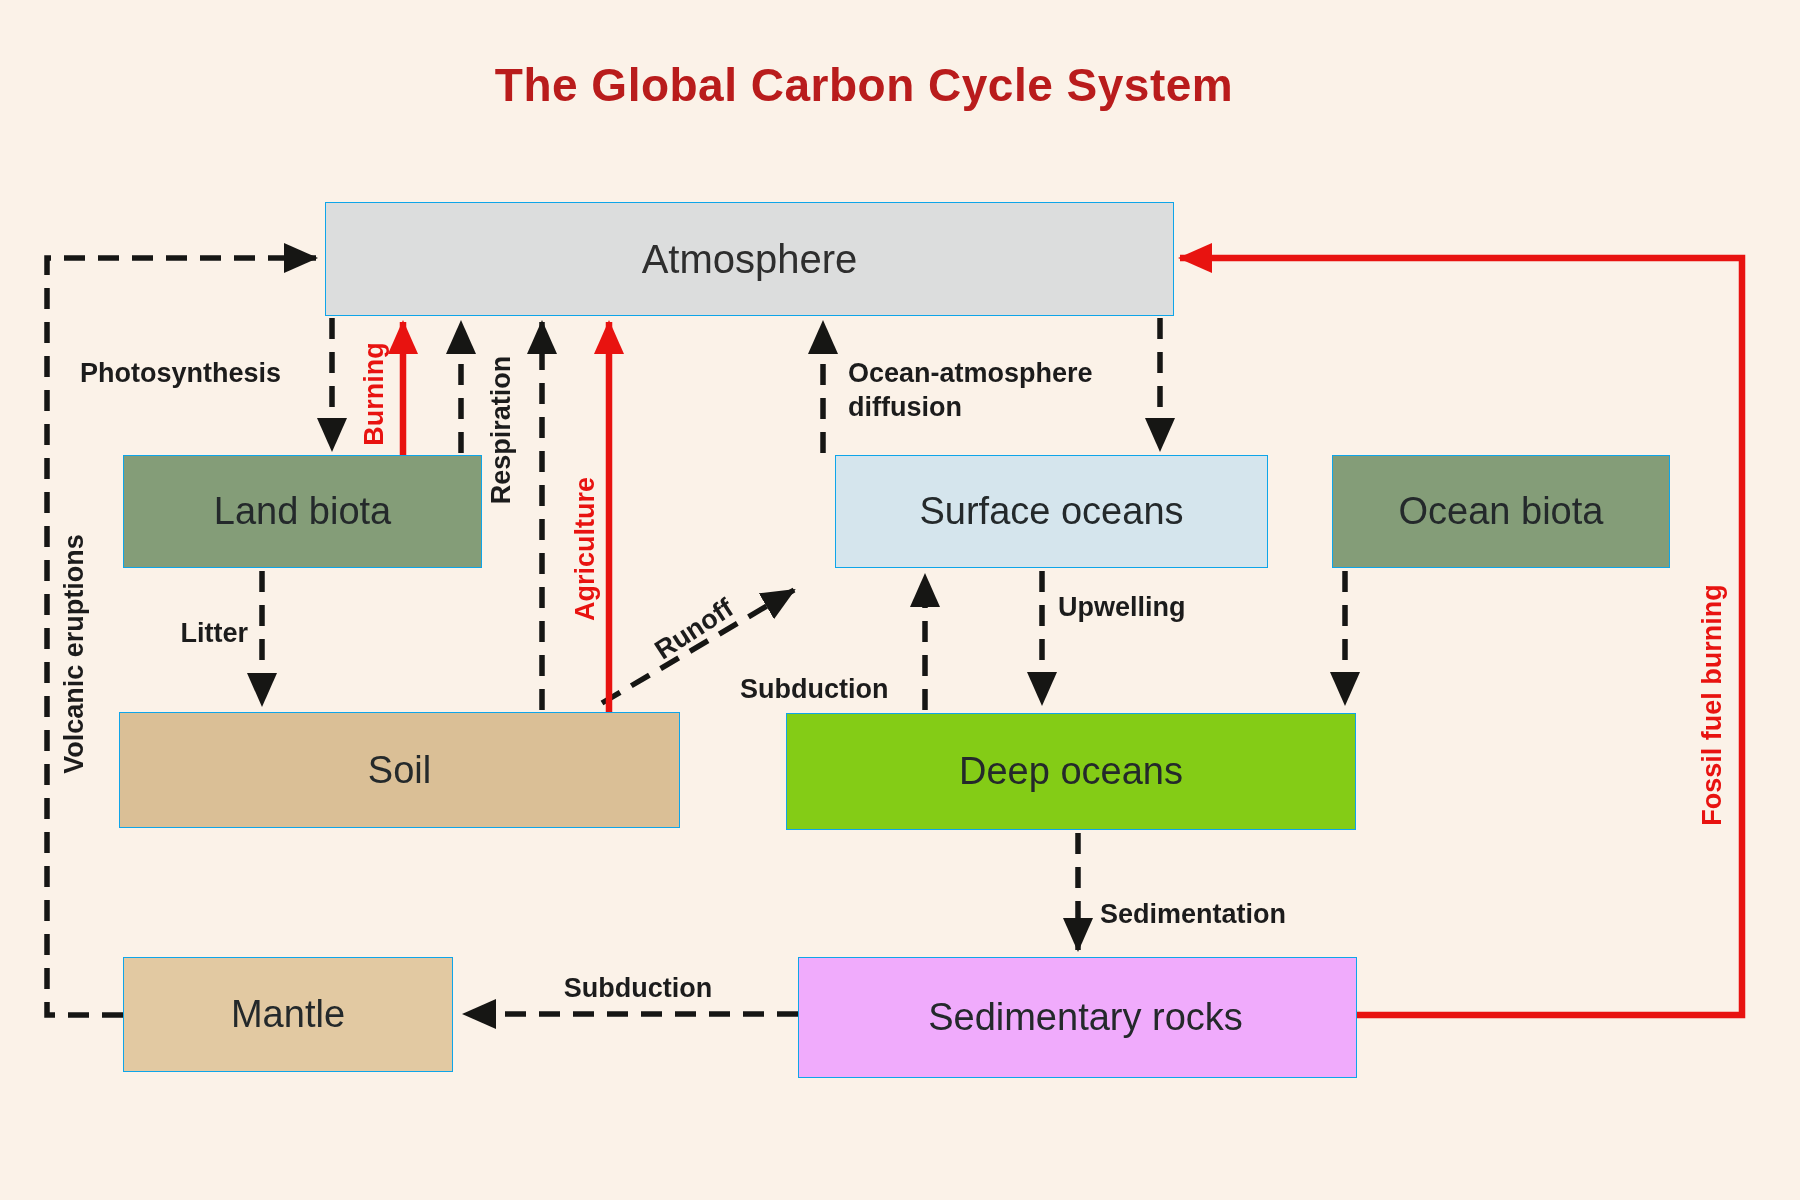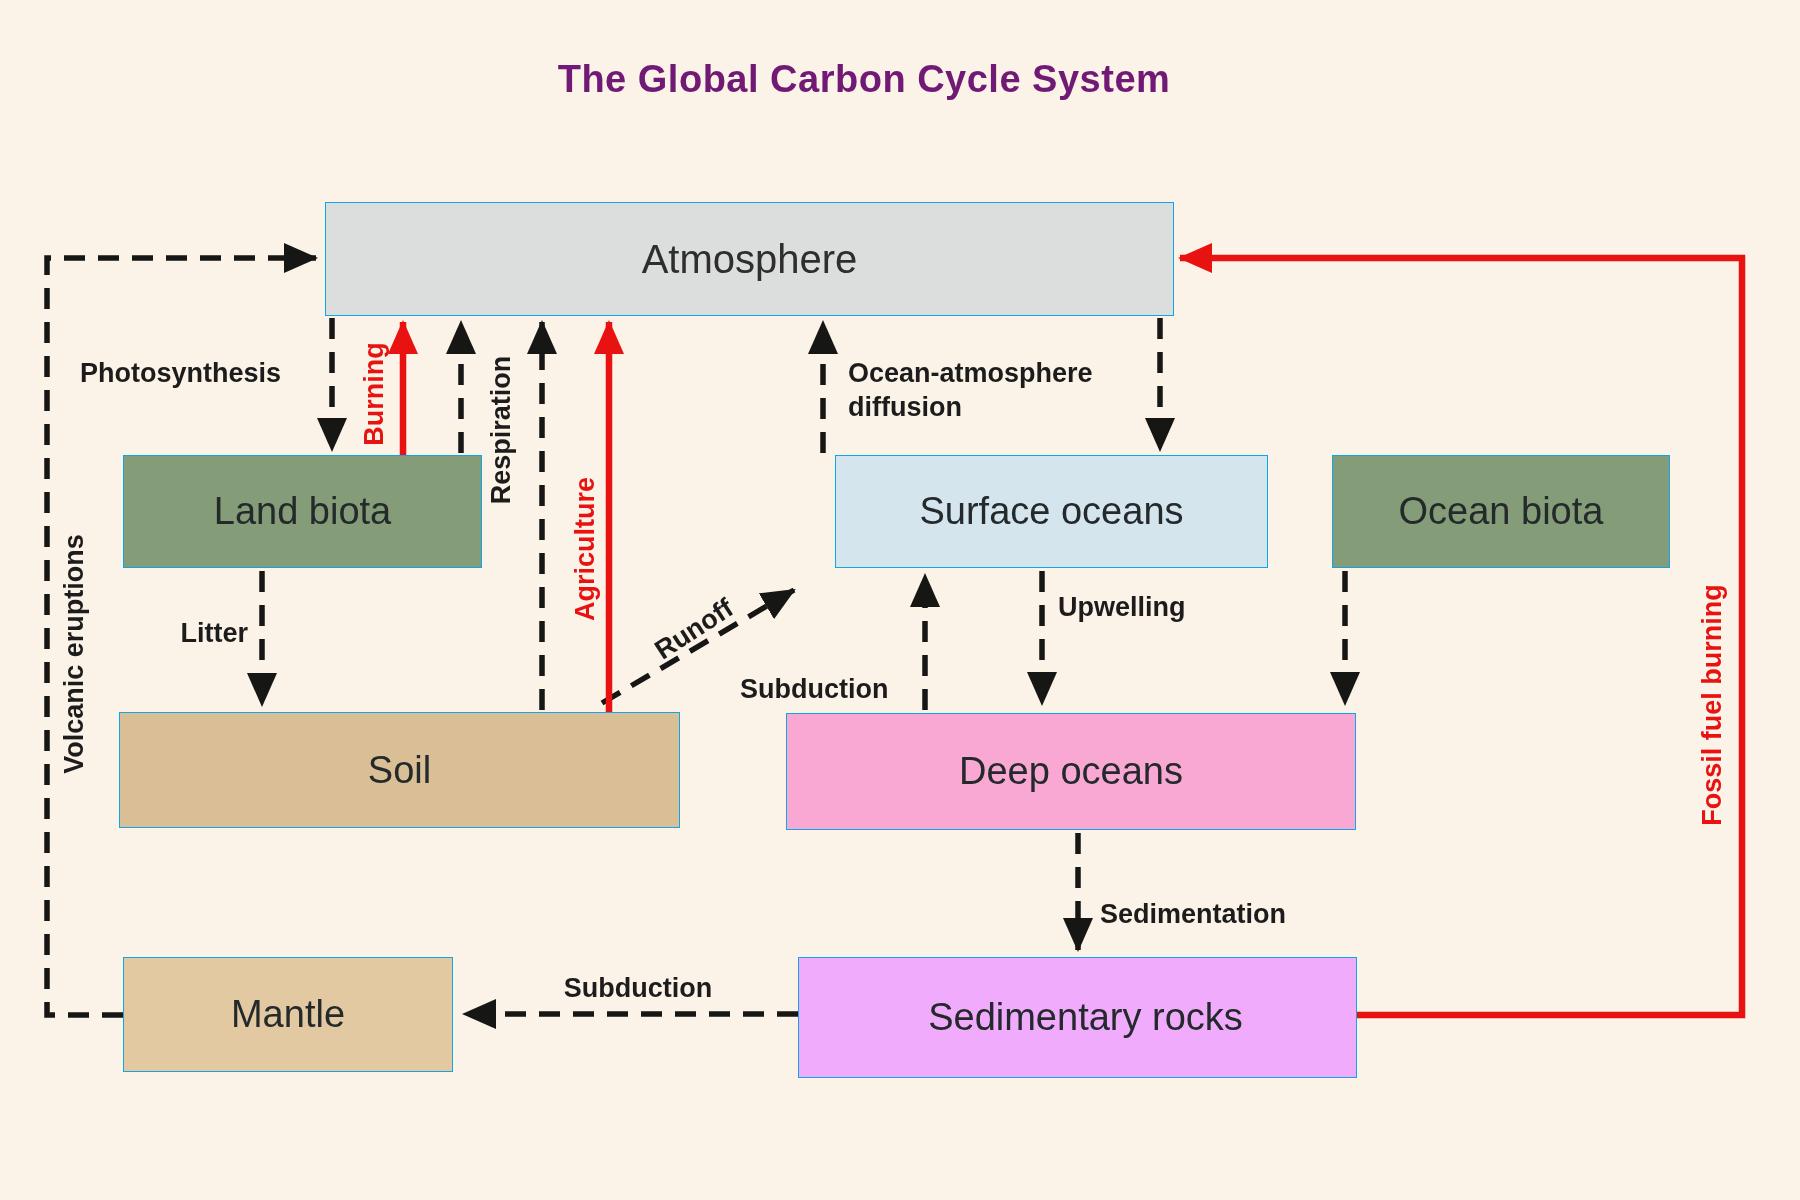--- a/index.html
+++ b/index.html
@@ -1,29 +1,29 @@
 <!DOCTYPE html>
 <html><head>
 <meta charset="utf-8">
 <style>
   html,body{margin:0;padding:0;background:#fbf2e8;}
   .stage{position:relative;width:1800px;height:1200px;background:#fbf2e8;overflow:hidden;
          font-family:"Liberation Sans","DejaVu Sans",sans-serif;}
   .title{position:absolute;left:864px;top:58px;transform:translateX(-50%);
-         font-size:38px;font-weight:bold;letter-spacing:.5px;color:#701a75;white-space:nowrap;}
+         font-size:46px;font-weight:bold;letter-spacing:.5px;color:#b91c1c;white-space:nowrap;}
   .arrows{position:absolute;left:0;top:0;}
   .box{position:absolute;box-sizing:border-box;border:1px solid #0ea5e9;
        display:flex;align-items:center;justify-content:center;
        font-size:38px;color:#24292b;}
   .box-atmosphere{left:325px;top:202px;width:849px;height:114px;background:#dcdddd;font-size:40px;color:#2e2e2e;}
   .box-land-biota{left:123px;top:455px;width:359px;height:113px;background:#849d78;text-align:center;}
   .box-surface-oceans{left:799px;top:455px;width:433px;height:113px;background:#d5e5ed;margin-left:36px;}
   .box-ocean-biota{left:1332px;top:455px;width:338px;height:113px;background:#849d78;}
   .box-soil{left:119px;top:712px;width:561px;height:116px;background:#dabf96;}
-  .box-deep-oceans{left:786px;top:713px;width:570px;height:117px;background:#f9a8d4;}
+  .box-deep-oceans{left:786px;top:713px;width:570px;height:117px;background:#84cc16;}
   .box-mantle{left:123px;top:957px;width:330px;height:115px;background:#e2c9a2;}
   .box-sedimentary-rocks{left:798px;top:957px;width:559px;height:121px;background:#f0abfc;padding-left:16px;}
   .lbl{position:absolute;font-size:27px;font-weight:600;color:#1c1c1c;line-height:34px;}
   .red{color:#e81310;}
   .vert{transform:rotate(-90deg);text-align:center;}
   .lbl-photosynthesis{left:80px;top:356px;width:240px;}
   .lbl-burning{left:309px;top:377px;width:130px;}
   .lbl-respiration{left:416px;top:413px;width:170px;}
   .lbl-agriculture{left:495px;top:532px;width:180px;}
   .lbl-ocean-diffusion{left:848px;top:356px;width:290px;}

